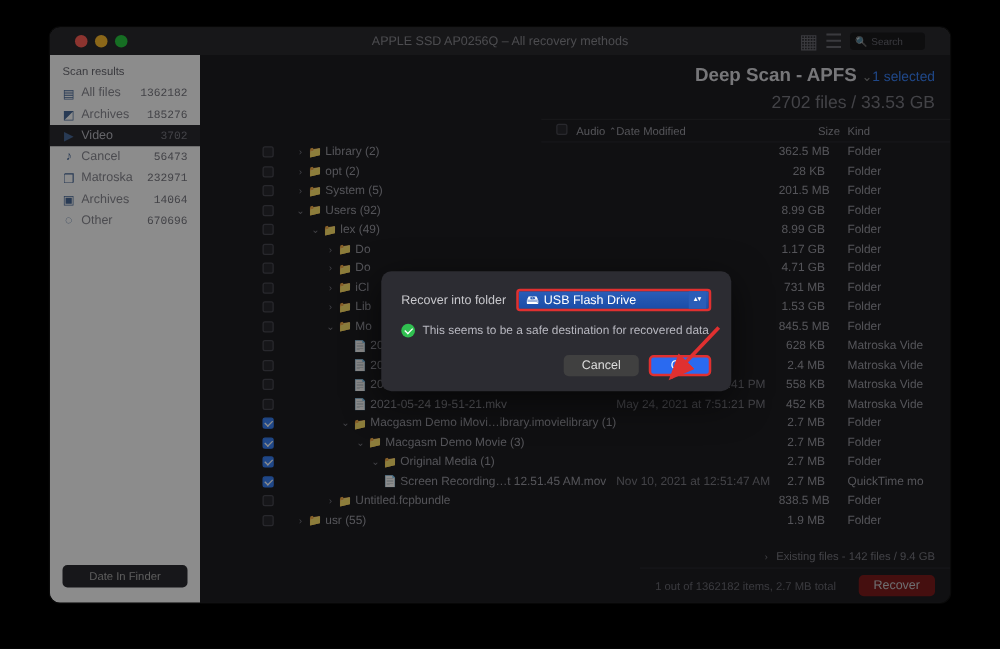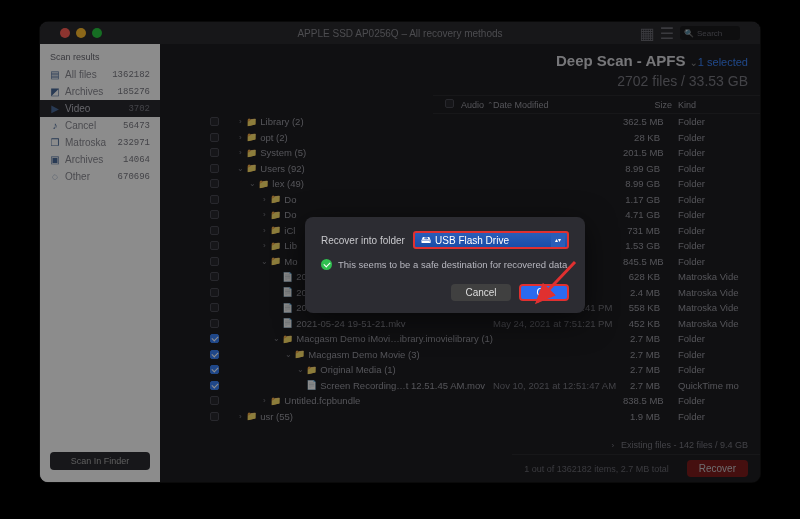--- a/index.html
+++ b/index.html
@@ -180,21 +180,21 @@
             <span class="sb-label">Archives</span>
             <span class="sb-count">14064</span>
           </div>
           <div class="sb-item">
             <span class="sb-icon">◌</span>
             <span class="sb-label">Other</span>
             <span class="sb-count">670696</span>
           </div>
         </div>
       <div class="sidebar-footer">
-        <button class="finder-btn">Scan In Finder</button>
+        <button class="finder-btn">Date In Finder</button>
       </div>
     </div>
 
     <div class="main">
       <div class="header-row">
         <span class="scan-title">Deep Scan - APFS</span>
         <span class="chevron">⌄</span>
         <span class="selected-badge">1 selected</span>
       </div>
       <div class="sub-title">2702 files / 33.53 GB</div>

